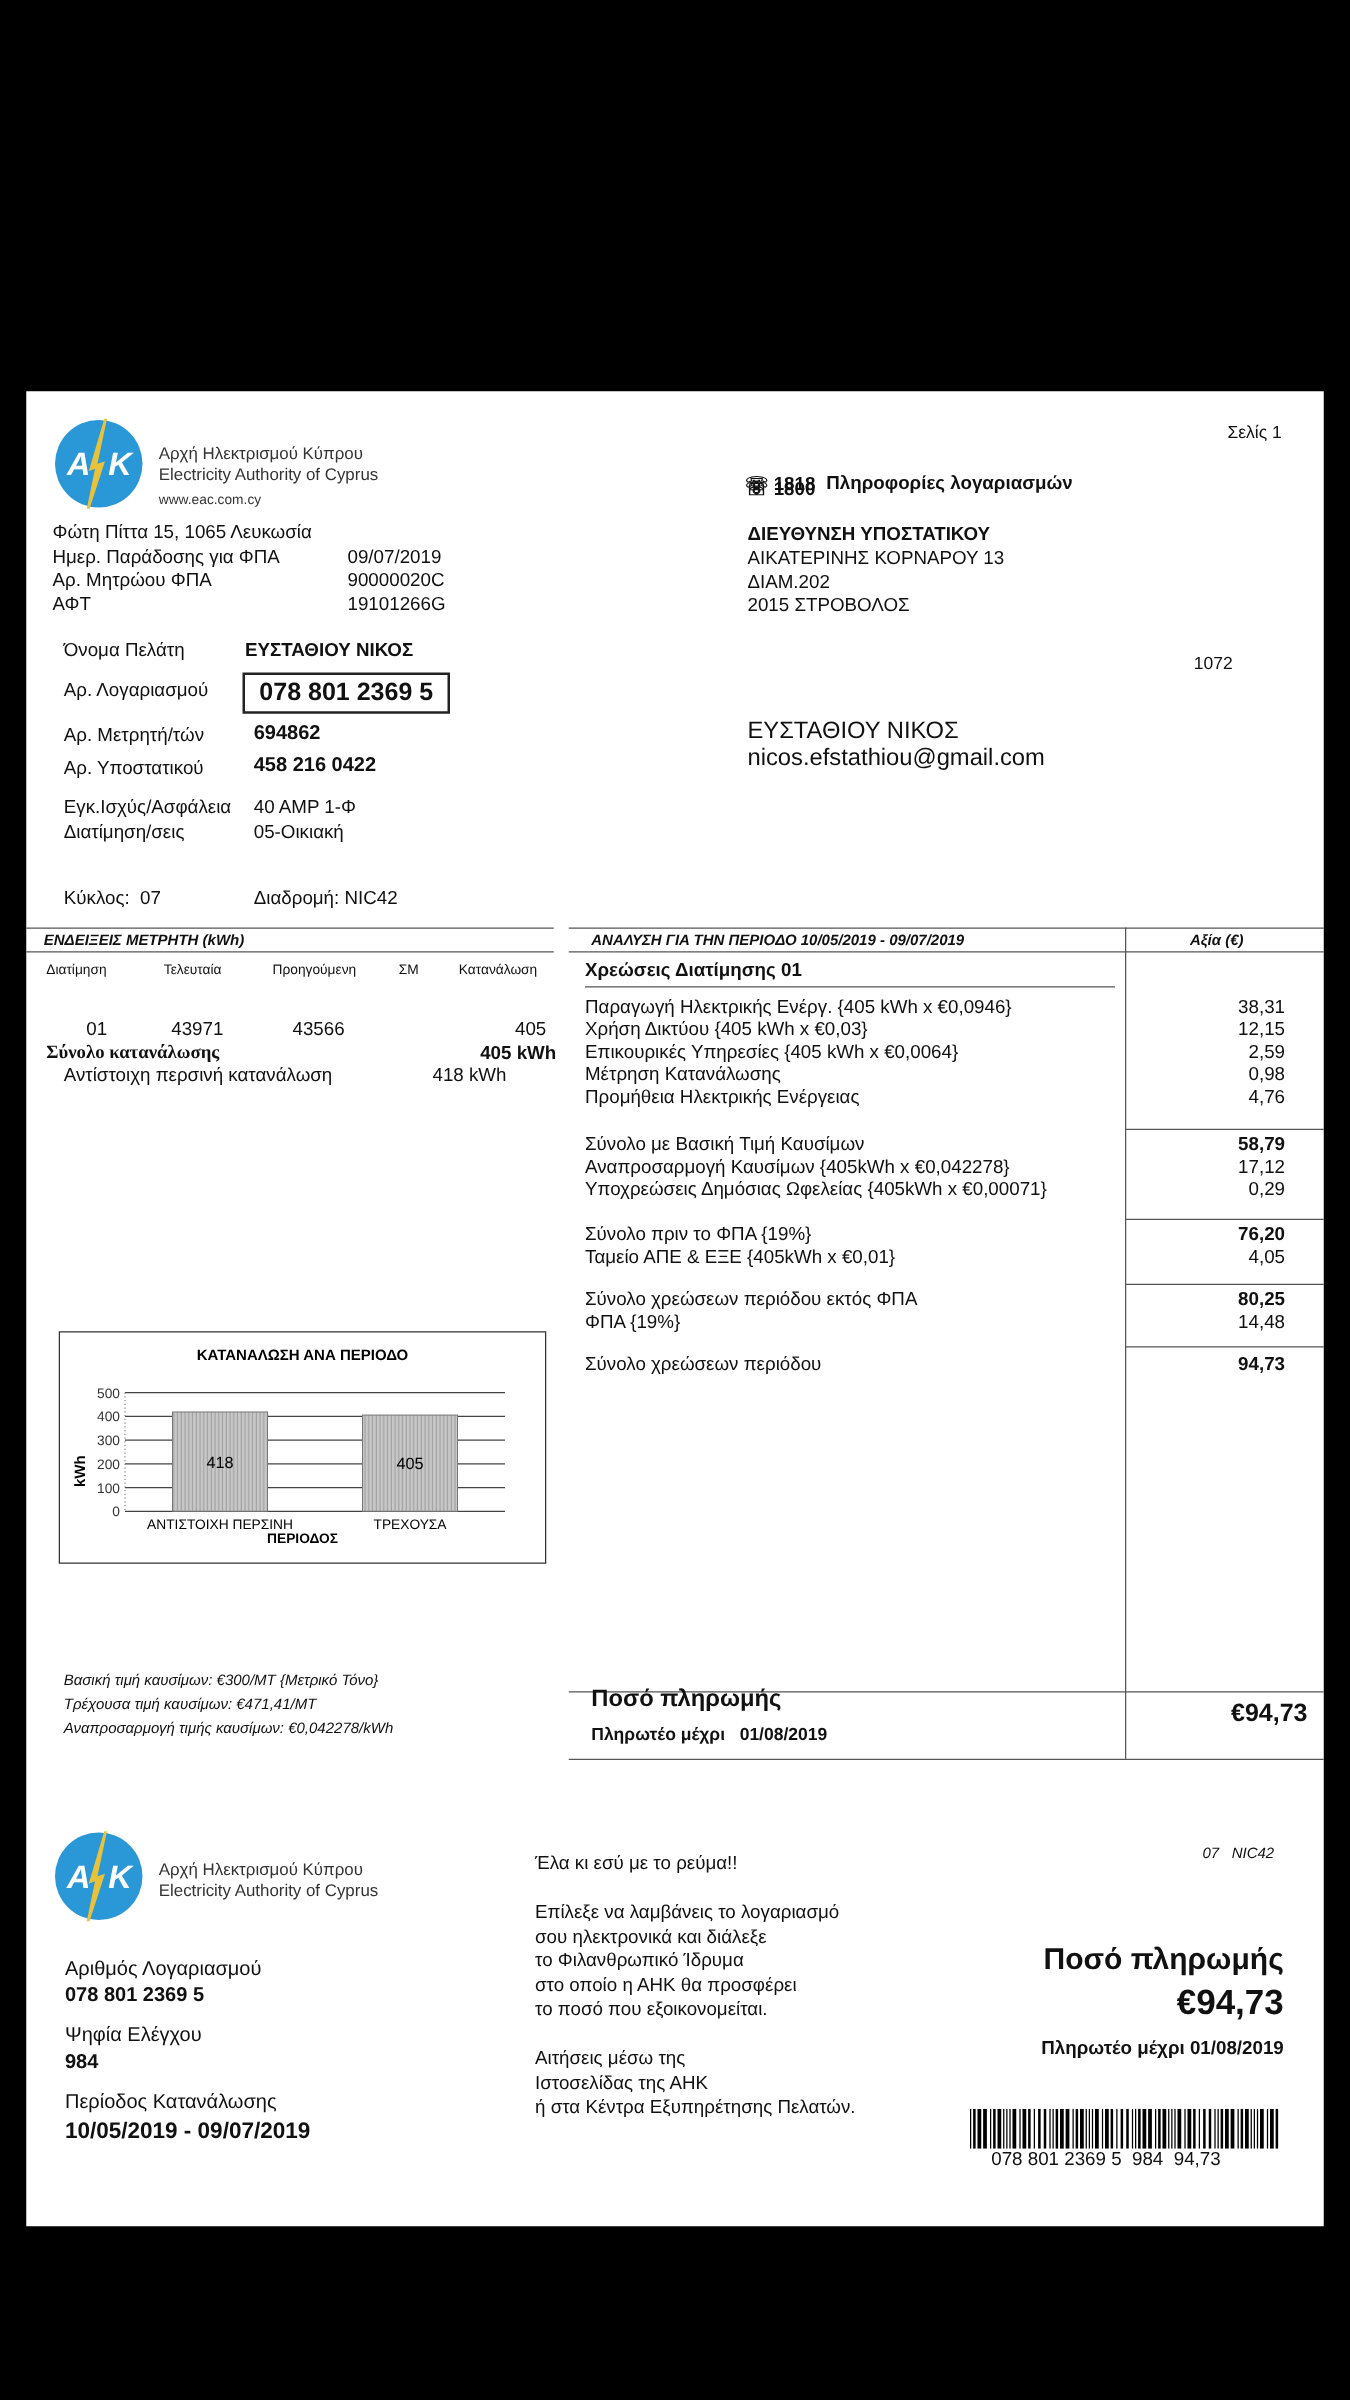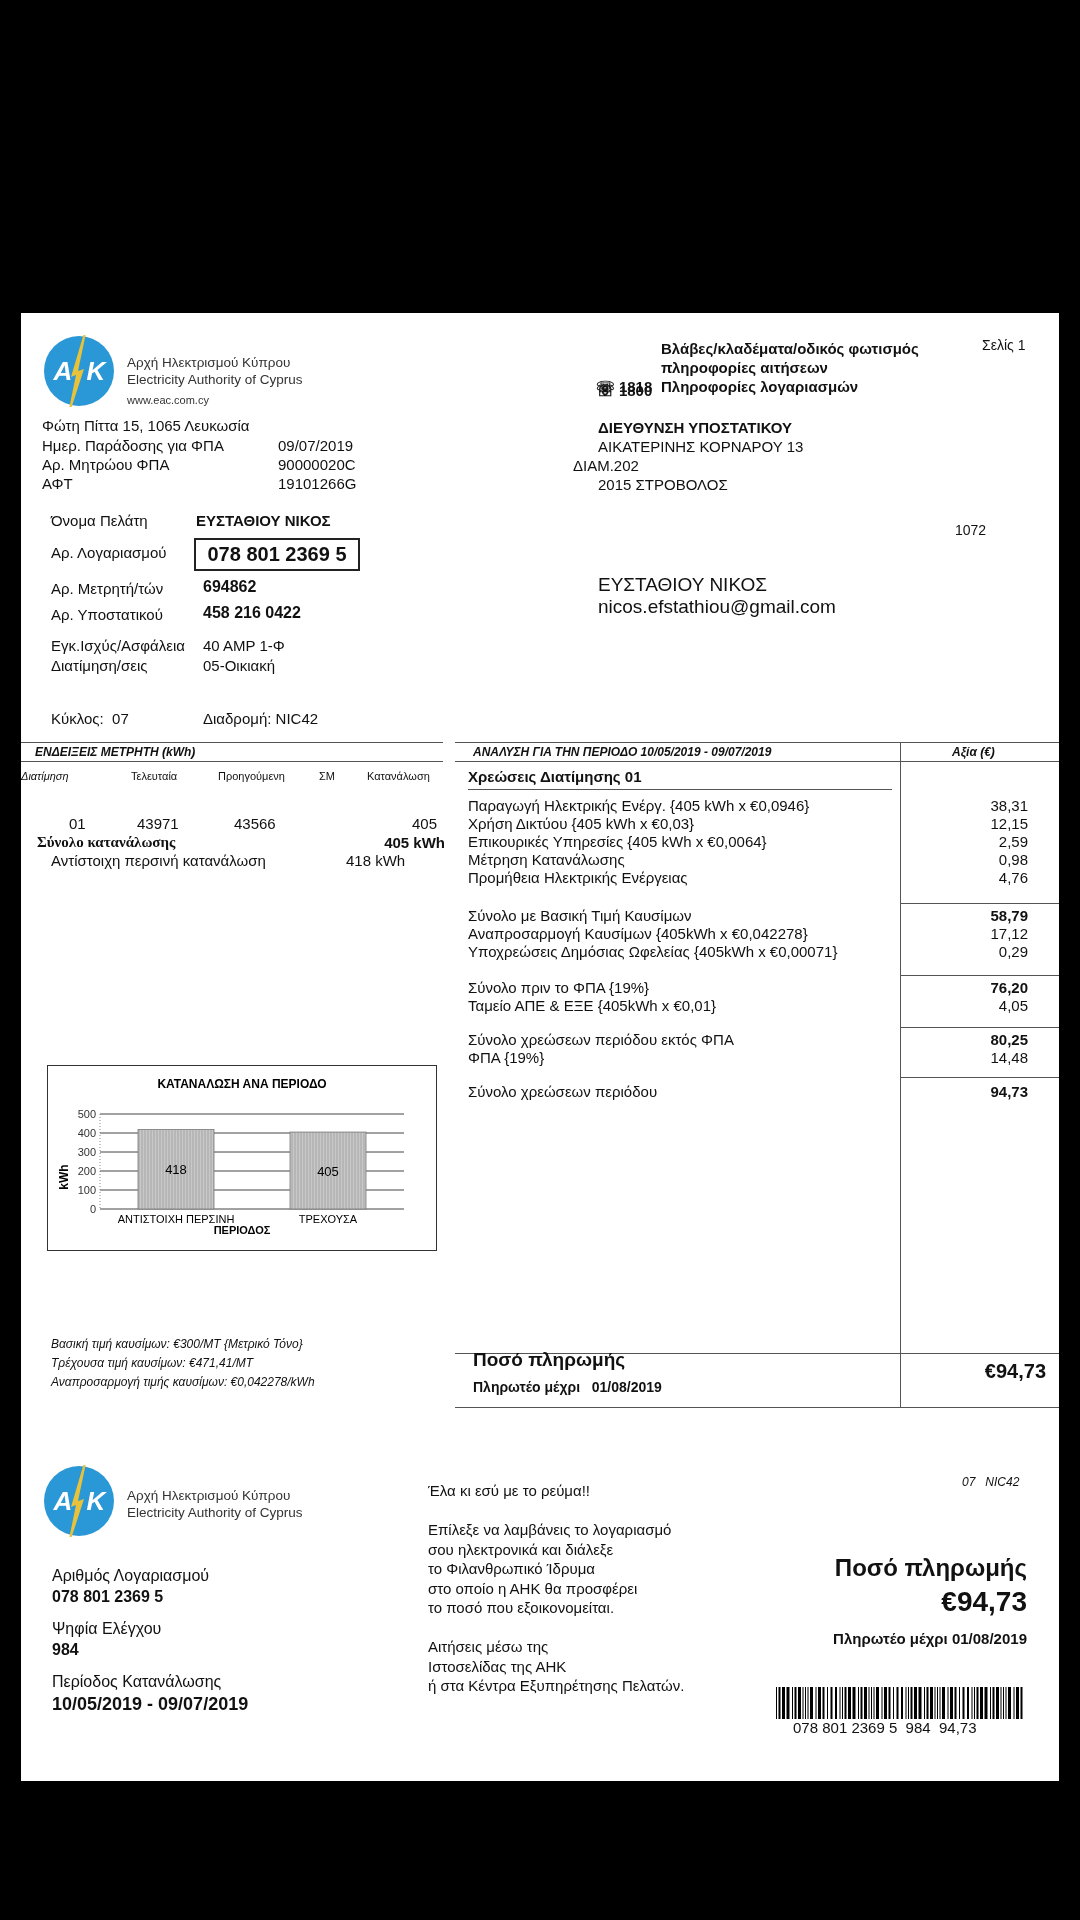--- a/index.html
+++ b/index.html
@@ -56,34 +56,30 @@
   <div class="abs t15" style="left:257px;top:124px;">09/07/2019</div>
   <div class="abs t15" style="left:21px;top:143px;">Αρ. Μητρώου ΦΠΑ</div>
   <div class="abs t15" style="left:257px;top:143px;">90000020C</div>
   <div class="abs t15" style="left:21px;top:162px;">ΑΦΤ</div>
   <div class="abs t15" style="left:257px;top:162px;">19101266G</div>
 
   <div class="abs b t15" style="left:575px;top:26px;margin-top:43px;">
     <span>☏</span>
     <span>1800</span>
   </div>
-  <div class="abs b t15" style="left:640px;top:26px;line-height:19px;">
-    <div>Βλάβες/κλαδέματα/οδικός φωτισμός</div>
-    <div>πληροφορίες αιτήσεων</div>
-  </div>
   <div class="abs b t15" style="left:575px;top:65px;">
     <span>☏</span>
     <span>1818</span>
   </div>
   <div class="abs b t15" style="left:640px;top:65px;">Πληροφορίες λογαριασμών</div>
   <div class="abs t14" style="left:961px;top:24px;">Σελίς 1</div>
 
   <div class="abs b t15" style="left:577px;top:106px;">ΔΙΕΥΘΥΝΣΗ ΥΠΟΣΤΑΤΙΚΟΥ</div>
   <div class="abs t15" style="left:577px;top:125px;">ΑΙΚΑΤΕΡΙΝΗΣ ΚΟΡΝΑΡΟΥ 13</div>
-  <div class="abs t15" style="left:552px;top:144px;text-align:right;">ΔΙΑΜ.202</div>
+  <div class="abs t15" style="left:577px;top:144px;text-align:right;">ΔΙΑΜ.202</div>
   <div class="abs t15" style="left:577px;top:163px;">2015 ΣΤΡΟΒΟΛΟΣ</div>
   <div class="abs t14" style="left:934px;top:209px;">1072</div>
 
   <div class="abs t15" style="left:30px;top:199px;">Όνομα Πελάτη</div>
   <div class="abs b t15" style="left:175px;top:199px;">ΕΥΣΤΑΘΙΟΥ ΝΙΚΟΣ</div>
   <div class="abs t15" style="left:30px;top:231px;">Αρ. Λογαριασμού</div>
   <div class="acct-box">078 801 2369 5</div>
   <div class="abs t15" style="left:30px;top:267px;">Αρ. Μετρητή/τών</div>
   <div class="abs b t16" style="left:182px;top:265px;">694862</div>
   <div class="abs t15" style="left:30px;top:293px;">Αρ. Υποστατικού</div>
@@ -100,21 +96,21 @@
     <span>Διαδρομή:</span>
     <span>NIC42</span>
   </div>
 
   <div class="abs" style="left:577px;top:261px;font-size:19px;">ΕΥΣΤΑΘΙΟΥ ΝΙΚΟΣ</div>
   <div class="abs" style="left:577px;top:283px;font-size:19px;">nicos.efstathiou@gmail.com</div>
 
   <div class="hl" style="left:0;top:429px;width:422px;"></div>
   <div class="abs b t12" style="left:14px;top:432px;">ΕΝΔΕΙΞΕΙΣ ΜΕΤΡΗΤΗ (kWh)</div>
   <div class="hl" style="left:0;top:448px;width:422px;"></div>
-  <div class="abs t11" style="left:0;top:457px;font-style:italic;">Διατίμηση</div>
+  <div class="abs t11" style="left:16px;top:457px;">Διατίμηση</div>
   <div class="abs t11" style="left:110px;top:457px;">Τελευταία</div>
   <div class="abs t11" style="left:197px;top:457px;">Προηγούμενη</div>
   <div class="abs t11" style="left:298px;top:457px;">ΣΜ</div>
   <div class="abs t11" style="left:346px;top:457px;">Κατανάλωση</div>
 
   <div>
     <div class="abs t15" style="left:48px;top:502px;">01</div>
     <div class="abs t15" style="left:116px;top:502px;">43971</div>
     <div class="abs t15" style="left:213px;top:502px;">43566</div>
     <div class="abs t15 r" style="left:360px;top:502px;width:56px;">405</div>

